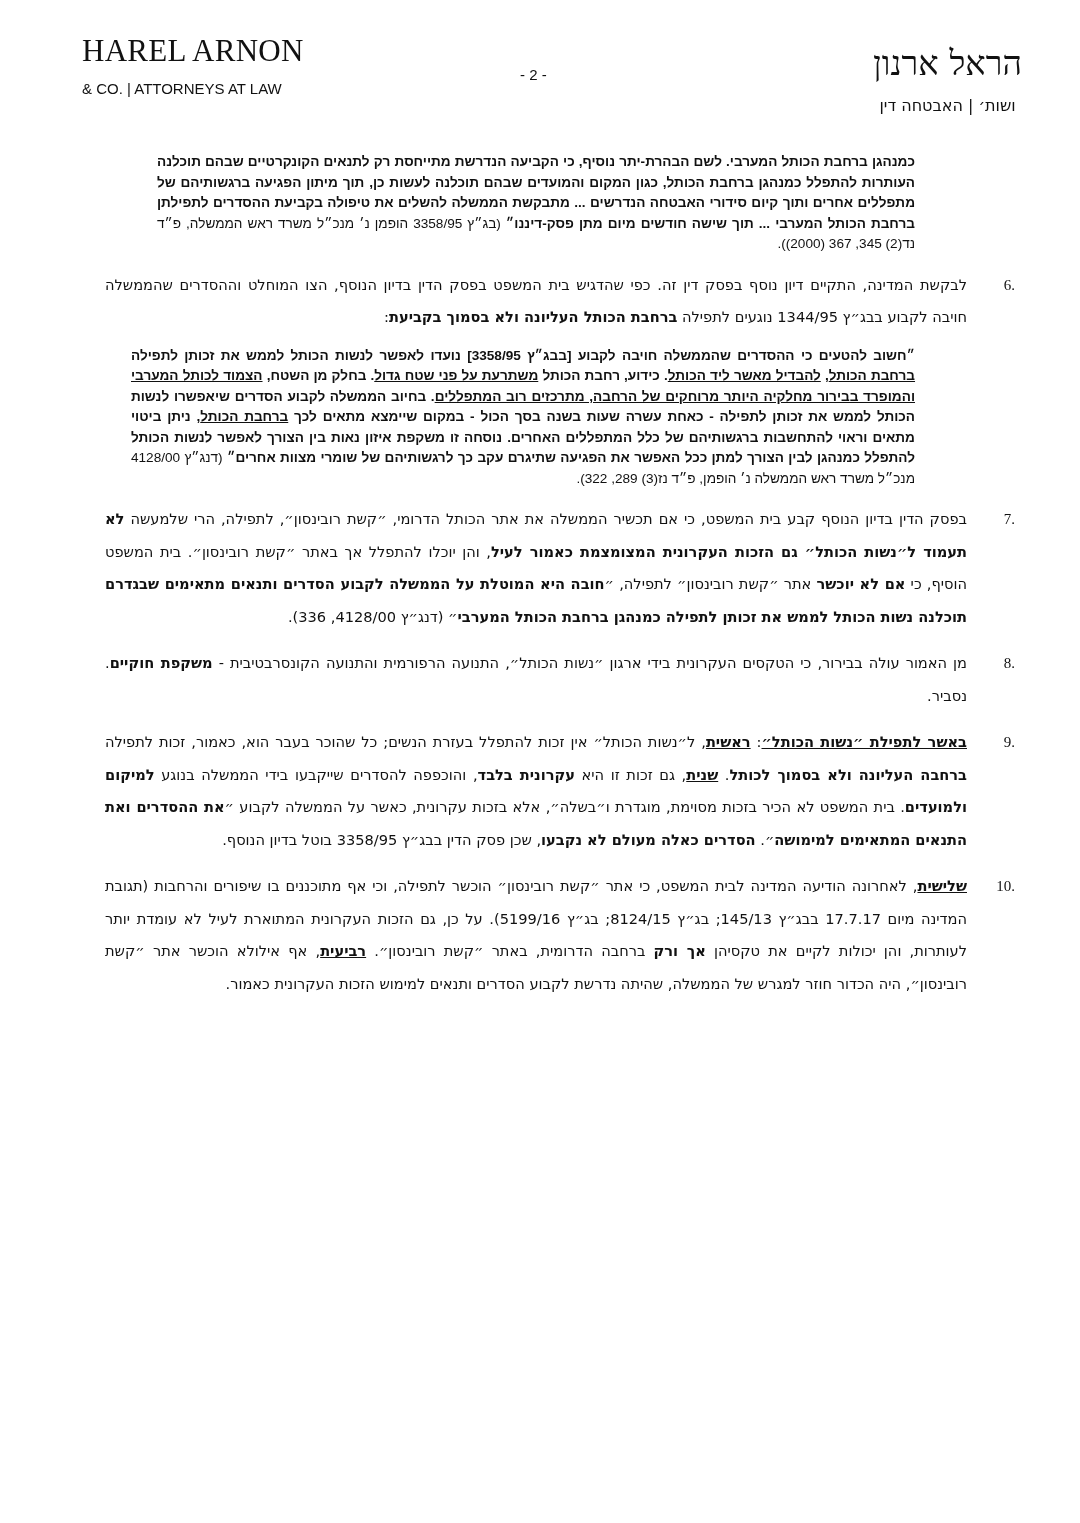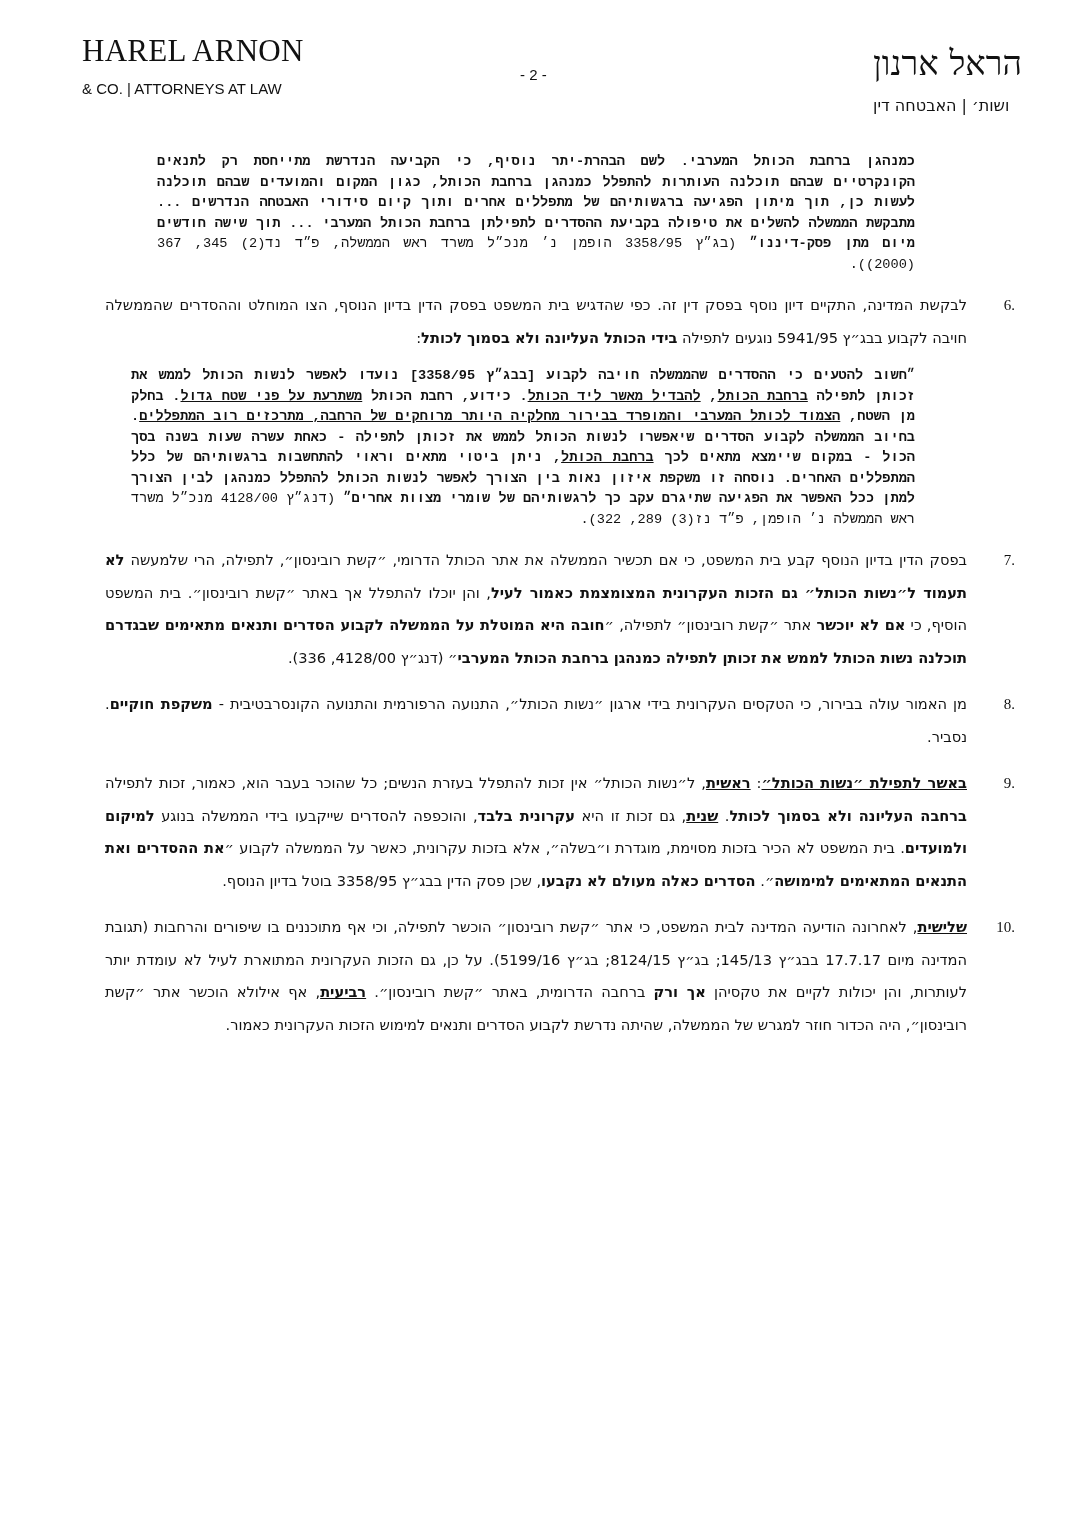--- a/index.html
+++ b/index.html
@@ -1,25 +1,25 @@
 <!DOCTYPE html>
 <html><head>
 <meta charset="utf-8">
 <style>
   html, body { margin: 0; padding: 0; background: #ffffff; }
   body { width: 1080px; height: 1523px; position: relative; overflow: hidden; color: #111; font-family: "DejaVu Sans", sans-serif; }
   .header-left { position: absolute; left: 82px; top: 35px; }
   .firm-en { font-family: "Liberation Serif", serif; font-size: 31px; letter-spacing: 0.3px; color: #111; line-height: 1; }
   .firm-en-sub { font-family: "Liberation Sans", sans-serif; font-size: 15px; margin-top: 14px; color: #111; }
   .page-num { position: absolute; left: 520px; top: 66px; font-family: "Liberation Sans", sans-serif; font-size: 15px; }
-  .header-right { position: absolute; right: 58px; top: 46px; text-align: left; direction: rtl; }
+  .header-right { position: absolute; right: 58px; top: 46px; text-align: center; direction: rtl; }
   .firm-he { font-family: "DejaVu Serif", serif; font-size: 34px; line-height: 1; color: #111; }
   .firm-he-sub { font-family: "DejaVu Sans", sans-serif; font-size: 16px; margin-top: 16px; }
   .content { position: absolute; left: 105px; top: 152px; width: 862px; direction: rtl; }
-  .quote { direction: rtl; margin-right: 52px; margin-left: 52px; font-family: Liberation Mono, monospace; font-weight: bold; font-size: 13.6px; line-height: 20.5px; text-align: justify; }
+  .quote { direction: rtl; margin-right: 52px; margin-left: 52px; font-family: Liberation Sans, sans-serif; font-weight: bold; font-size: 13.6px; line-height: 20.5px; text-align: justify; }
   .quote .nb { font-weight: normal; }
   .para { position: relative; direction: rtl; padding-right: 0; font-size: 14.6px; line-height: 32.5px; text-align: justify; margin-top: 14px; }
   .para .num { position: absolute; right: -48px; top: 0; direction: ltr; font-family: "Liberation Serif", serif; font-size: 15px; }
   .para b { font-weight: bold; }
   u { text-decoration: underline; }
   .q1 { margin-top: 0; }
   .q2 { margin-top: 12px; margin-left: 26px; }
 </style>
 </head>
 <body>
@@ -36,21 +36,21 @@
 
 <div class="content">
 
   <div class="quote q1">
     <span>כמנהגן ברחבת הכותל המערבי. לשם הבהרת-יתר נוסיף, כי הקביעה הנדרשת מתייחסת רק לתנאים הקונקרטיים שבהם תוכלנה העותרות להתפלל כמנהגן ברחבת הכותל, כגון המקום והמועדים שבהם תוכלנה לעשות כן, תוך מיתון הפגיעה ברגשותיהם של מתפללים אחרים ותוך קיום סידורי האבטחה הנדרשים ... מתבקשת הממשלה להשלים את טיפולה בקביעת ההסדרים לתפילתן ברחבת הכותל המערבי ... תוך שישה חודשים מיום מתן פסק-דיננו״</span>
     <span class="nb">(בג״ץ 3358/95 הופמן נ׳ מנכ״ל משרד ראש הממשלה, פ״ד נד(2) 345, 367 (2000)).</span>
   </div>
 
   <div class="para">
     <span class="num">6.</span>
-    <span>לבקשת המדינה, התקיים דיון נוסף בפסק דין זה. כפי שהדגיש בית המשפט בפסק הדין בדיון הנוסף, הצו המוחלט וההסדרים שהממשלה חויבה לקבוע בבג״ץ 5941/95 נוגעים לתפילה </span><b>בידי הכותל העליונה ולא בסמוך לכותל</b><span>:</span>
+    <span>לבקשת המדינה, התקיים דיון נוסף בפסק דין זה. כפי שהדגיש בית המשפט בפסק הדין בדיון הנוסף, הצו המוחלט וההסדרים שהממשלה חויבה לקבוע בבג״ץ 1344/95 נוגעים לתפילה </span><b>ברחבת הכותל העליונה ולא בסמוך בקביעת</b><span>:</span>
   </div>
 
   <div class="quote q2">
     <span>״חשוב להטעים כי ההסדרים שהממשלה חויבה לקבוע [בבג״ץ 3358/95] נועדו לאפשר לנשות הכותל לממש את זכותן לתפילה </span><u>ברחבת הכותל</u><span>, </span><u>להבדיל מאשר ליד הכותל</u><span>. כידוע, רחבת הכותל </span><u>משתרעת על פני שטח גדול</u><span>. בחלק מן השטח, </span><u>הצמוד לכותל המערבי והמופרד בבירור מחלקיה היותר מרוחקים של הרחבה, מתרכזים רוב המתפללים</u><span>. בחיוב הממשלה לקבוע הסדרים שיאפשרו לנשות הכותל לממש את זכותן לתפילה - כאחת עשרה שעות בשנה בסך הכול - במקום שיימצא מתאים לכך </span><u>ברחבת הכותל</u><span>, ניתן ביטוי מתאים וראוי להתחשבות ברגשותיהם של כלל המתפללים האחרים. נוסחה זו משקפת איזון נאות בין הצורך לאפשר לנשות הכותל להתפלל כמנהגן לבין הצורך למתן ככל האפשר את הפגיעה שתיגרם עקב כך לרגשותיהם של שומרי מצוות אחרים״</span><span class="nb"> (דנג״ץ 4128/00 מנכ״ל משרד ראש הממשלה נ׳ הופמן, פ״ד נז(3) 289, 322).</span>
   </div>
 
   <div class="para">
     <span class="num">7.</span>
     <span>בפסק הדין בדיון הנוסף קבע בית המשפט, כי אם תכשיר הממשלה את אתר הכותל הדרומי, ״קשת רובינסון״, לתפילה, הרי שלמעשה </span><b>לא תעמוד ל״נשות הכותל״ גם הזכות העקרונית המצומצמת כאמור לעיל</b><span>, והן יוכלו להתפלל אך באתר ״קשת רובינסון״. בית המשפט הוסיף, כי </span><b>אם לא יוכשר</b><span> אתר ״קשת רובינסון״ לתפילה, ״</span><b>חובה היא המוטלת על הממשלה לקבוע הסדרים ותנאים מתאימים שבגדרם תוכלנה נשות הכותל לממש את זכותן לתפילה כמנהגן ברחבת הכותל המערבי</b><span>״ (דנג״ץ 4128/00, 336).</span>
   </div>

